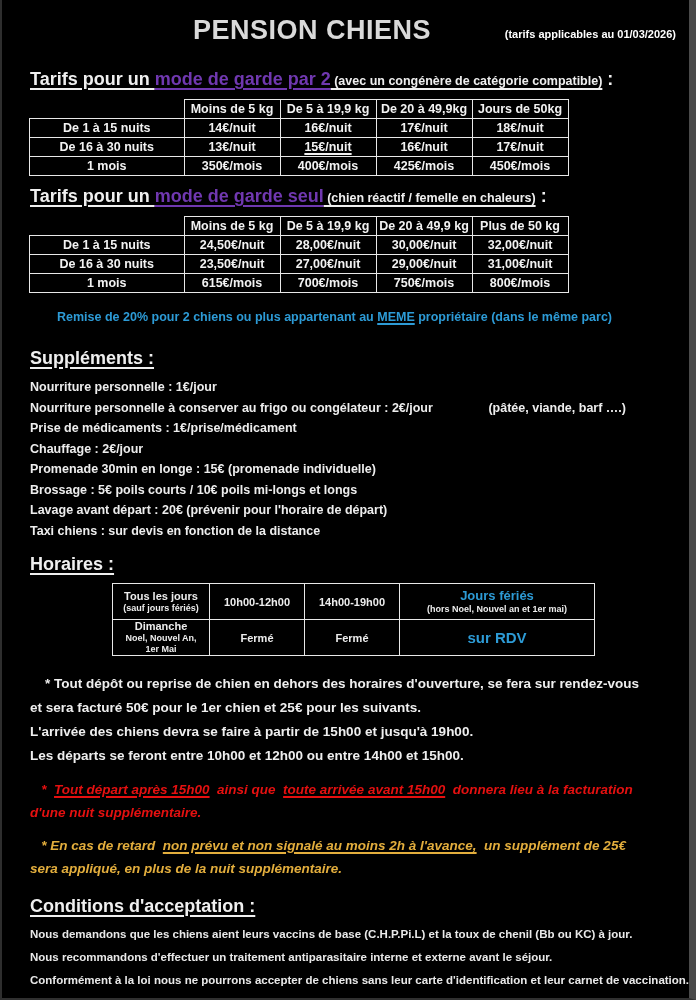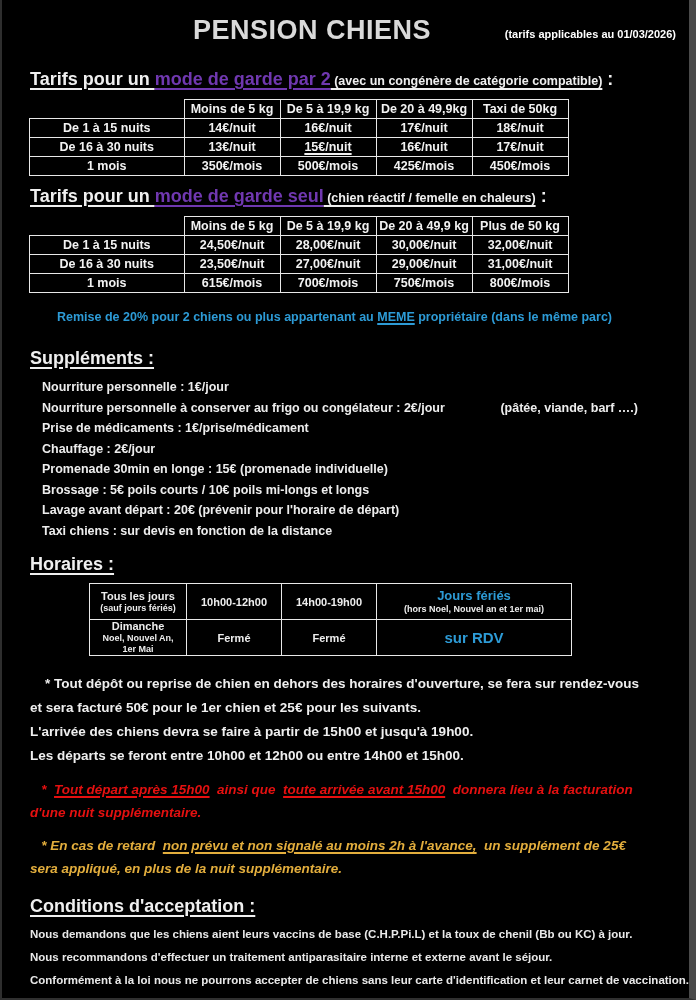--- a/index.html
+++ b/index.html
@@ -27,25 +27,25 @@
   .price-table th.corner{border:none;}
   .price-table .lcol{width:154px;}
   .price-table .vcol{width:95px;}
 
   
   .discount{margin:17px 0 0 55px;font-size:12.5px;font-weight:bold;color:#2d9bd6;}
 
   
   .h-supp{margin-top:24px;}
   .supp-line{margin-left:28px;font-size:12.5px;font-weight:bold;line-height:20.5px;white-space:pre;color:#ededed;}
-  .supp-list{margin-top:8px;padding-left:12px;}
+  .supp-list{margin-top:8px;}
 
   
   .h-hor{margin-top:13px;}
-  .hours-table{margin:8px 0 0 87px;table-layout:fixed;color:#ededed;}
+  .hours-table{margin:8px 0 0 110px;table-layout:fixed;color:#ededed;}
   .hours-table td{border:1px solid #e8e8e8;text-align:center;vertical-align:middle;height:35px;padding:0;}
   .hours-table .c1{width:96px;}
   .hours-table .c2,.hours-table .c3{width:94px;}
   .hours-table .c4{width:194px;}
   .hours-table .main{font-size:11px;font-weight:bold;line-height:13px;}
   .hours-table .sub{font-size:9px;font-weight:bold;line-height:11px;}
   .hours-table .time{font-size:11px;font-weight:bold;}
   .hours-table .blue{color:#2d9bd6;}
   .hours-table .jf{font-size:13px;line-height:16px;}
   .hours-table .rdv{font-size:15px;font-weight:bold;}
@@ -76,40 +76,40 @@
 
   <div class="h1"><span class="hul">Tarifs pour un </span><span class="hul mode">mode de garde par 2</span><span class="hul note"> (avec un congénère de catégorie compatible)</span><span> :</span></div>
 
   <table class="price-table">
     <tbody>
         <tr>
       <th class="corner lcol"></th>
       <th class="vcol">Moins de 5 kg</th>
       <th class="vcol">De 5 à 19,9 kg</th>
       <th class="vcol">De 20 à 49,9kg</th>
-      <th class="vcol">Taxi de 50kg</th>
+      <th class="vcol">Jours de 50kg</th>
     </tr>
     <tr>
       <td>De 1 à 15 nuits</td>
       <td>14€/nuit</td>
       <td>16€/nuit</td>
       <td>17€/nuit</td>
       <td>18€/nuit</td>
     </tr>
     <tr>
       <td>De 16 à 30 nuits</td>
       <td>13€/nuit</td>
       <td class="ul">15€/nuit</td>
       <td>16€/nuit</td>
       <td>17€/nuit</td>
     </tr>
     <tr>
       <td>1 mois</td>
       <td>350€/mois</td>
-      <td>500€/mois</td>
+      <td>400€/mois</td>
       <td>425€/mois</td>
       <td>450€/mois</td>
     </tr>
   </tbody>
     </table>
 
   <div class="h1" style="margin-top:10px;"><span class="hul">Tarifs pour un </span><span class="hul mode">mode de garde seul</span><span class="hul note"> (chien réactif / femelle en chaleurs)</span><span> :</span></div>
 
   <table class="price-table">
     <tbody>

